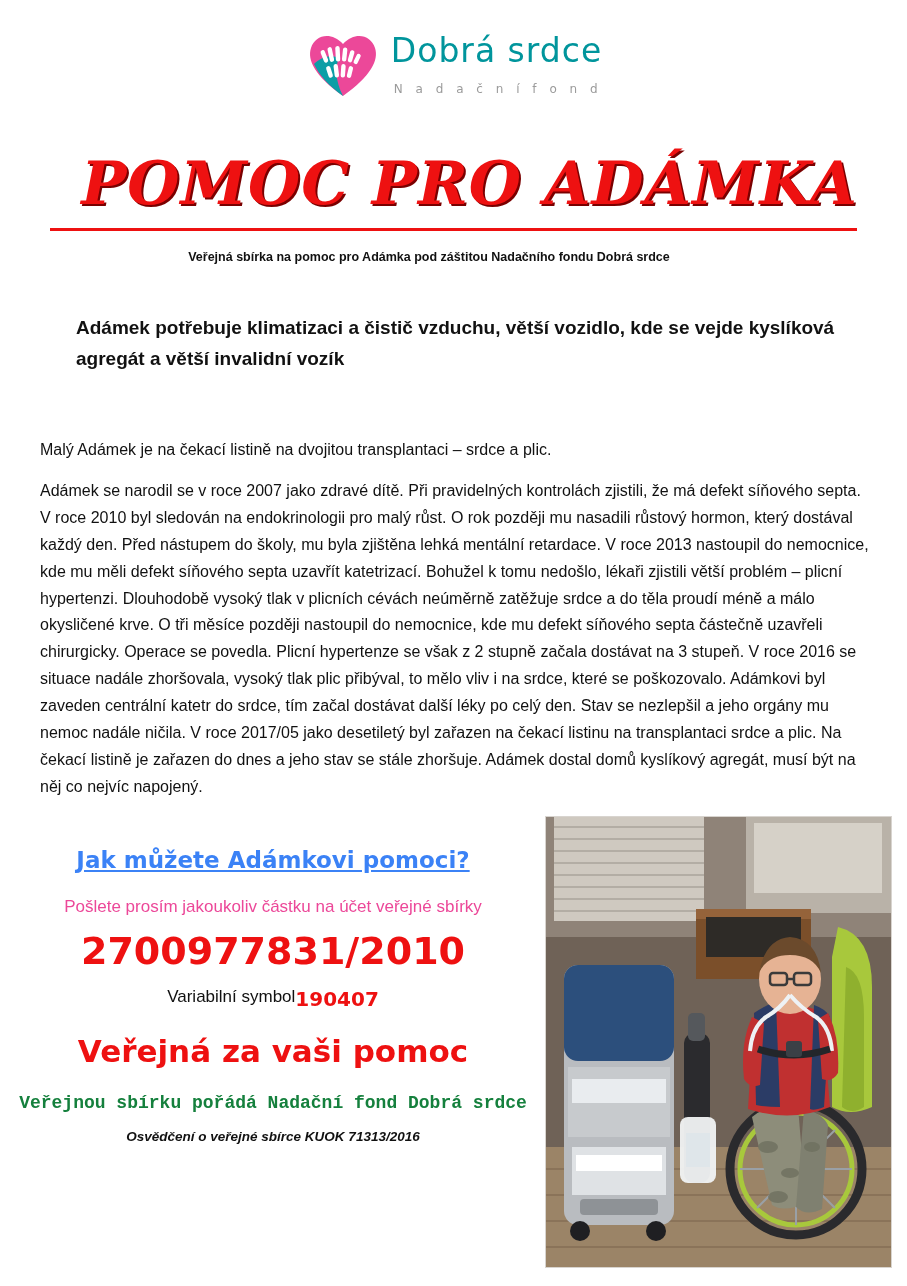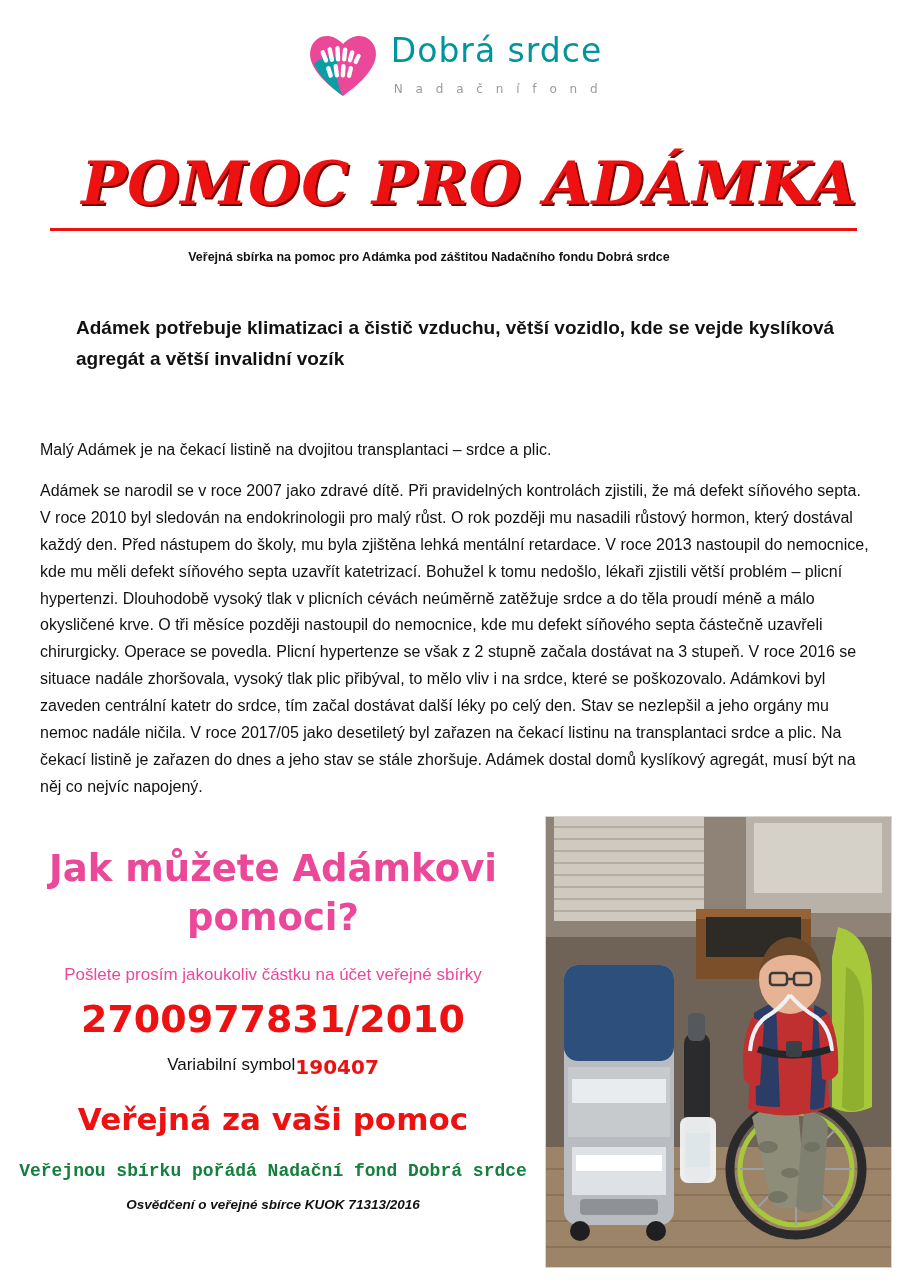--- a/index.html
+++ b/index.html
@@ -125,25 +125,26 @@
 
   
   .donate {
     position: absolute;
     top: 845px;
     left: 18px;
     width: 510px;
     text-align: center;
   }
   .donate-q {
-    font-size: 37px;
-    font-weight: bold;
-    color: #ec4899;
+    font-size: 23px;
+    font-weight: bold;
+    color: #3b82f6;
     line-height: 1.32;
     font-family: "DejaVu Sans", sans-serif;
+    text-decoration: underline;
   }
   .donate-instr {
     margin-top: 22px;
     font-size: 17px;
     color: #ec4899;
   }
   .donate-account {
     margin-top: 12px;
     font-size: 38px;
     font-weight: bold;

